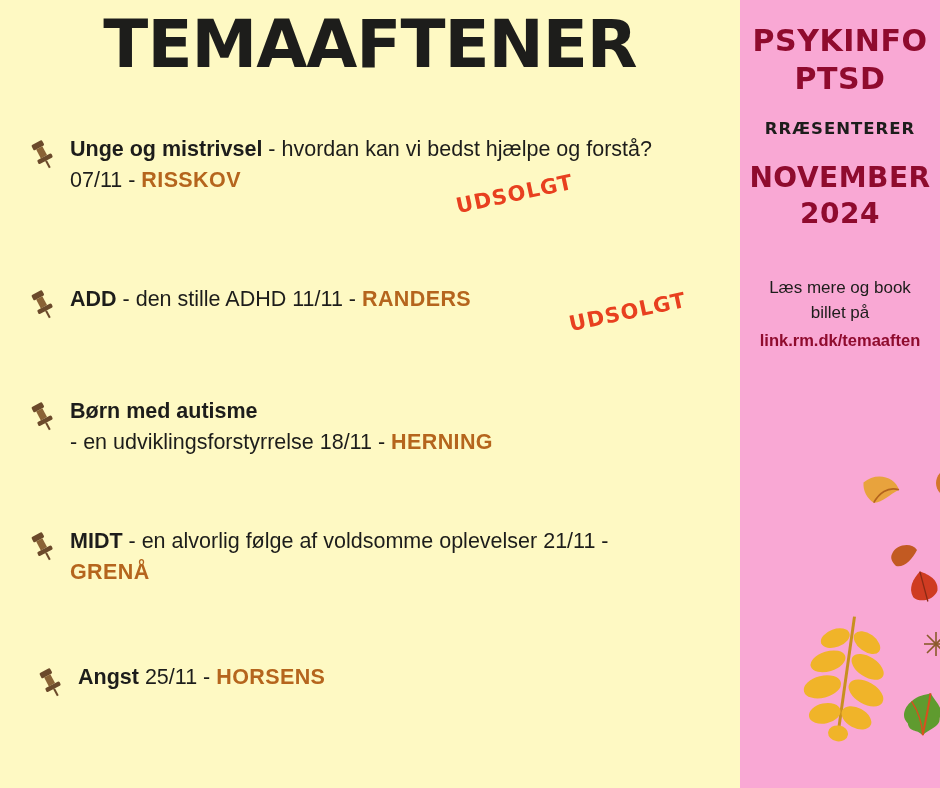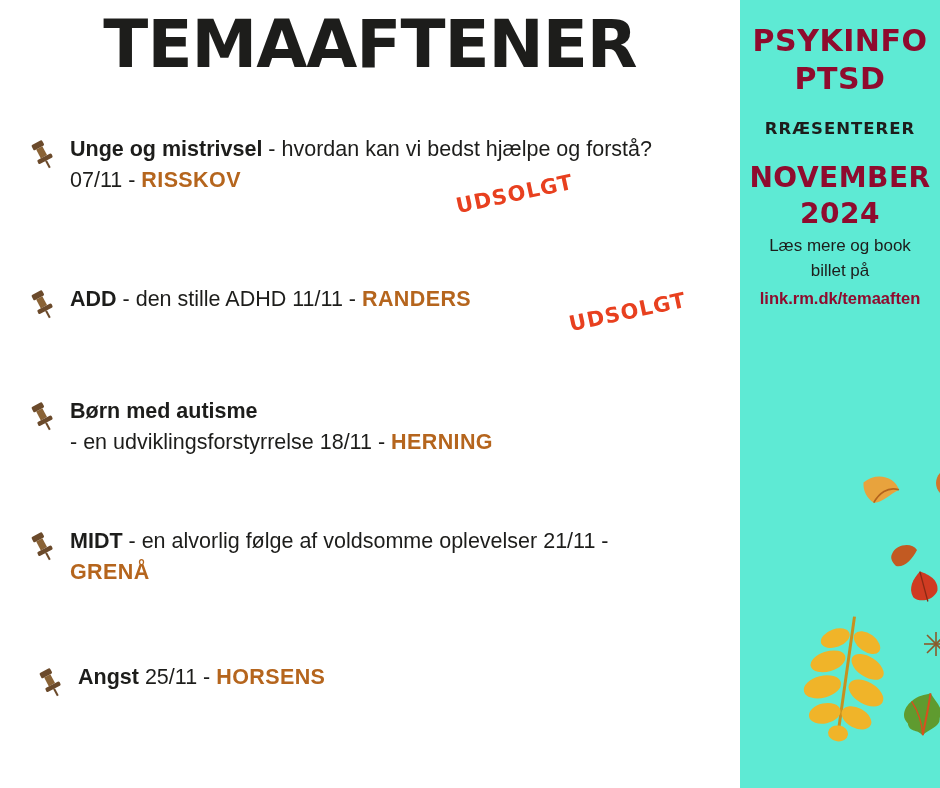--- a/index.html
+++ b/index.html
@@ -18,21 +18,21 @@
     width: 940px;
     height: 788px;
     background: #ece8e1;
     display: flex;
   }
   
   .main {
     position: relative;
     width: 740px;
     height: 788px;
-    background: #ffffff;
+    background: #fef9c3;
     box-sizing: border-box;
   }
   .poster-title {
     position: absolute;
     top: 10px;
     left: 0;
     width: 740px;
     text-align: center;
     font-family: "DejaVu Sans", sans-serif;
     font-weight: bold;
@@ -95,21 +95,21 @@
   #event-1 { position:absolute; top: 150px; left:0; width: 740px; }
   #event-2 { position:absolute; top: 262px; left:0; width: 740px; }
   #event-3 { position:absolute; top: 392px; left:0; width: 740px; }
   #event-4 { position:absolute; top: 528px; left:8px; width: 588px; }
 
   
   .sidebar {
     position: relative;
     width: 200px;
     height: 788px;
-    background: #5eead4;
+    background: #f9a8d4;
     overflow: hidden;
     box-sizing: border-box;
   }
   .brand {
     margin-top: 22px;
     text-align: center;
     font-family: "DejaVu Sans", sans-serif;
     font-weight: bold;
     font-size: 30px;
     line-height: 1.25;
@@ -129,20 +129,21 @@
     margin-top: 22px;
     text-align: center;
     font-family: "DejaVu Sans", sans-serif;
     font-weight: bold;
     font-size: 28px;
     line-height: 1.3;
     color: #8f0b2e;
     letter-spacing: 0.5px;
   }
   .booking {
+    margin-top: 42px;
     text-align: center;
     font-family: "Liberation Sans", sans-serif;
     font-size: 17px;
     line-height: 1.5;
     color: #1d1d1b;
   }
   .booking-link {
     display: block;
     margin-top: 2px;
     color: #8f0b2e;

